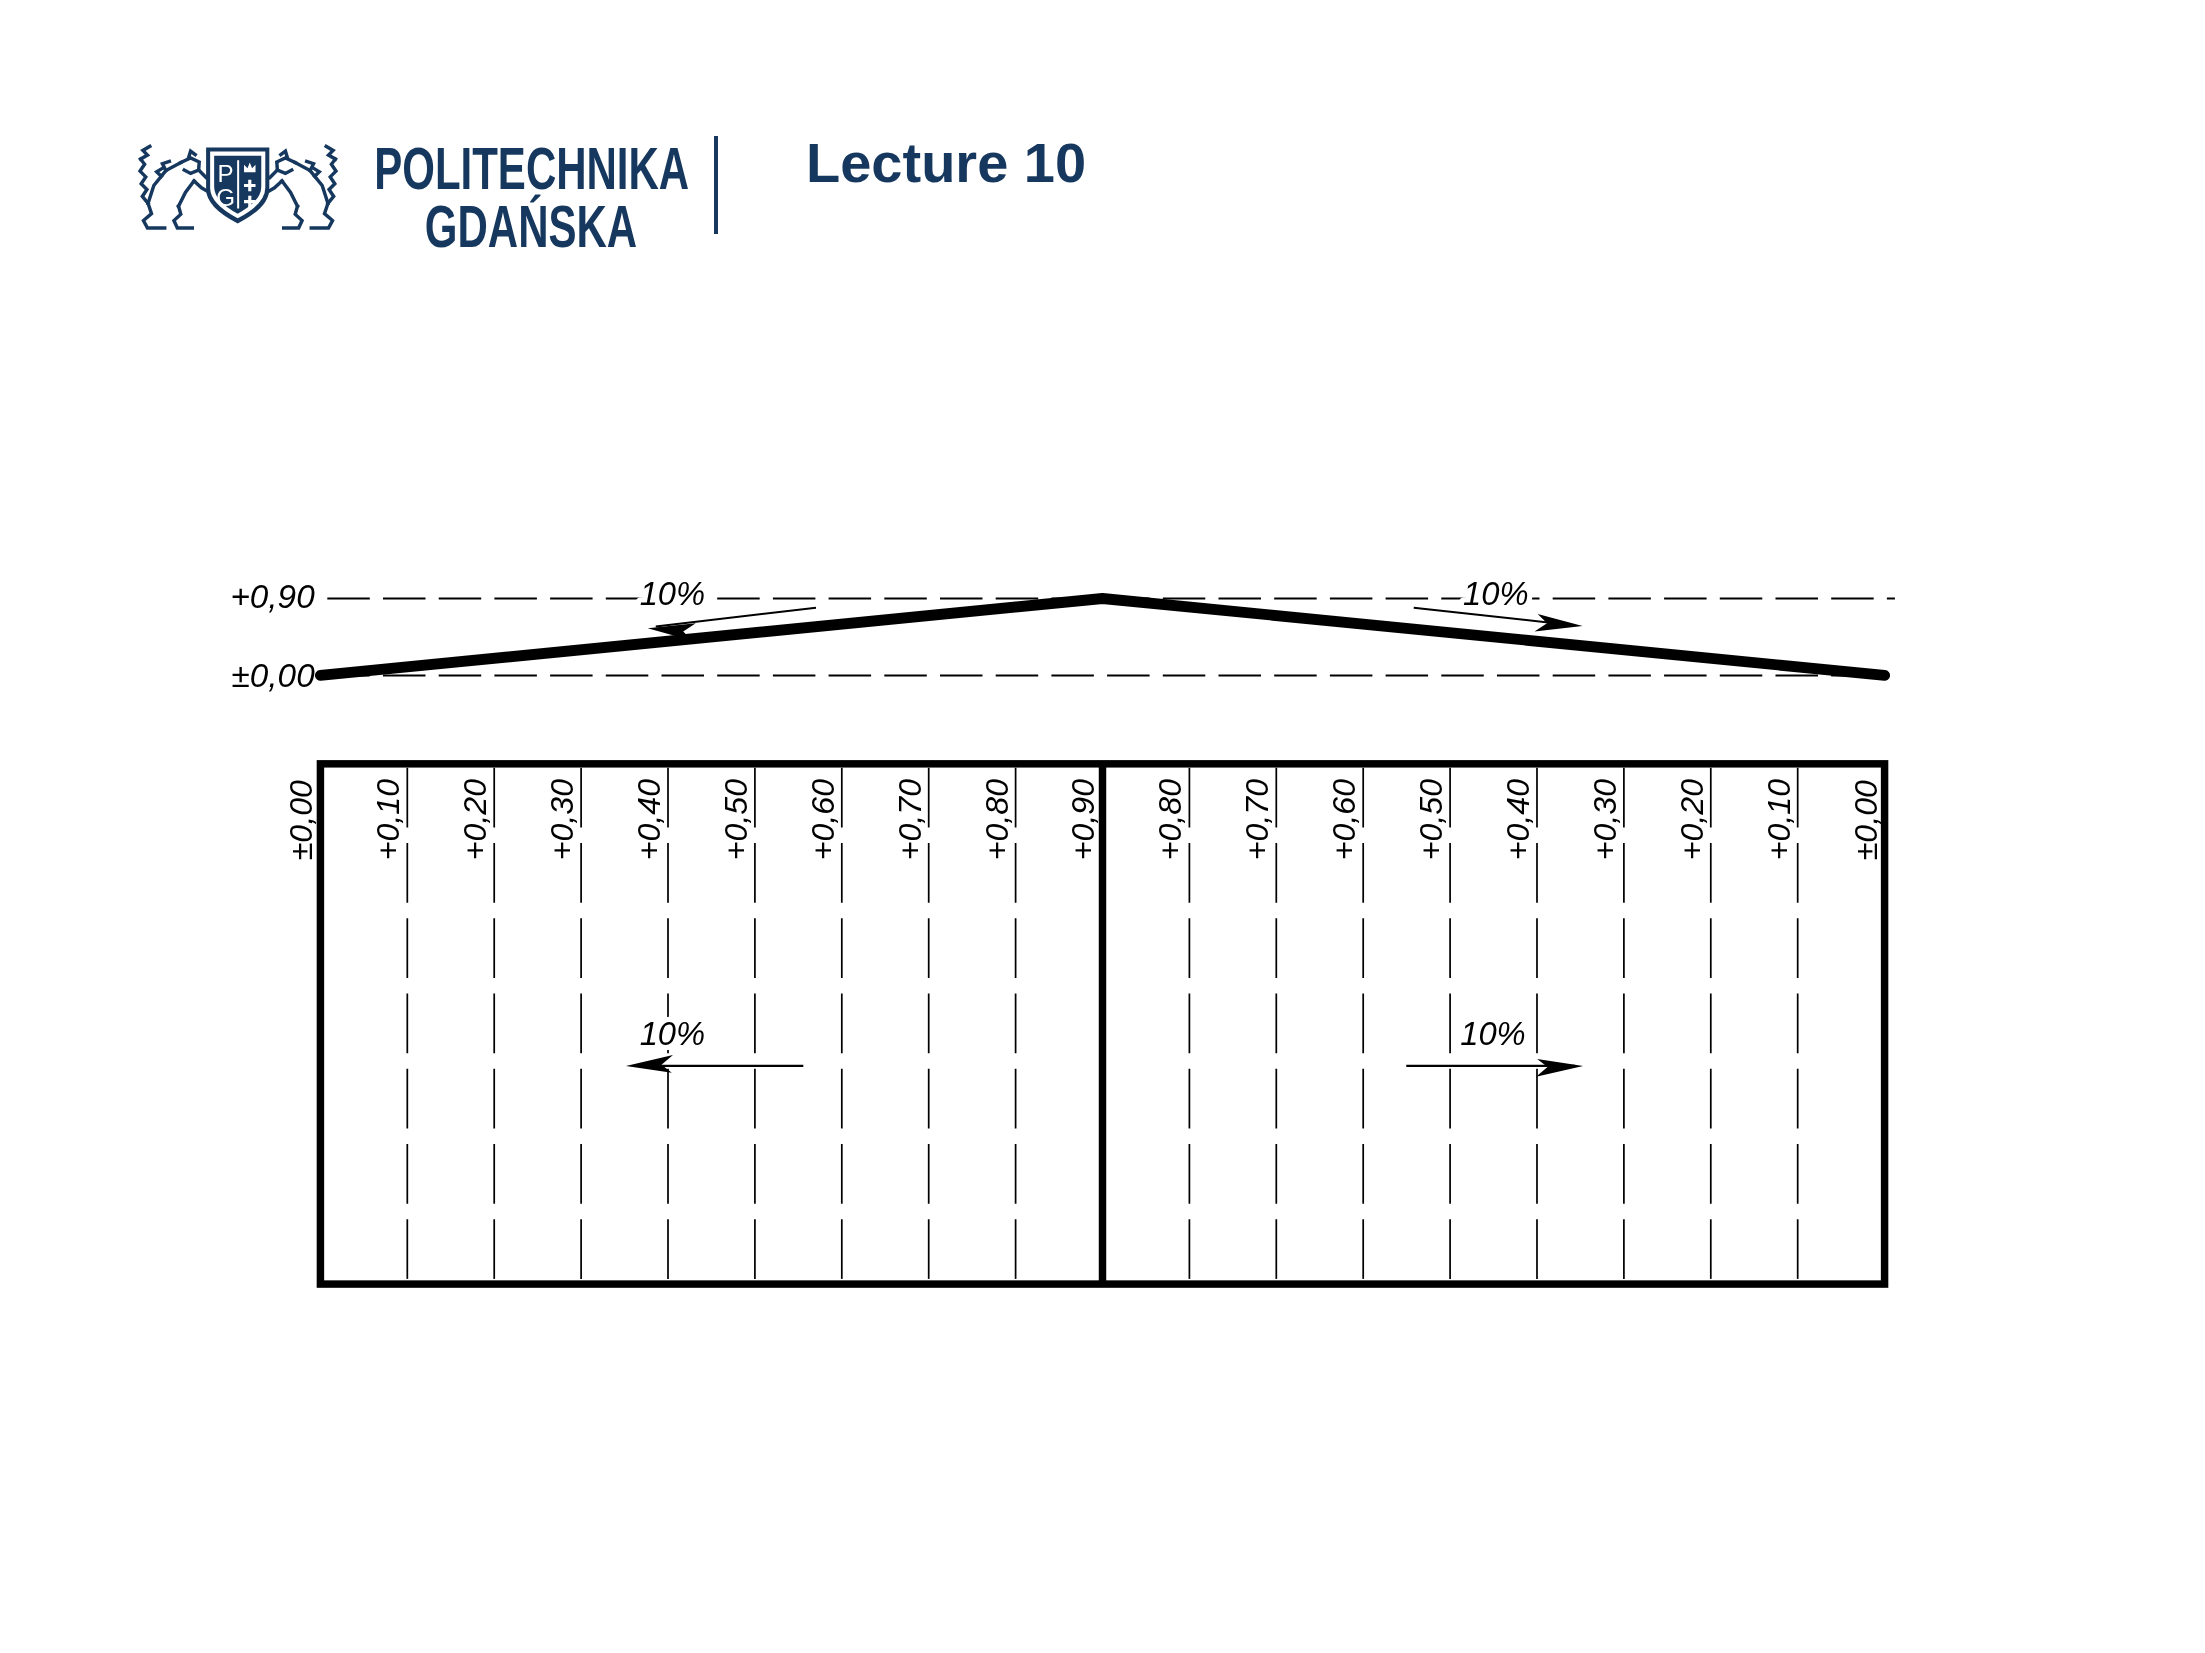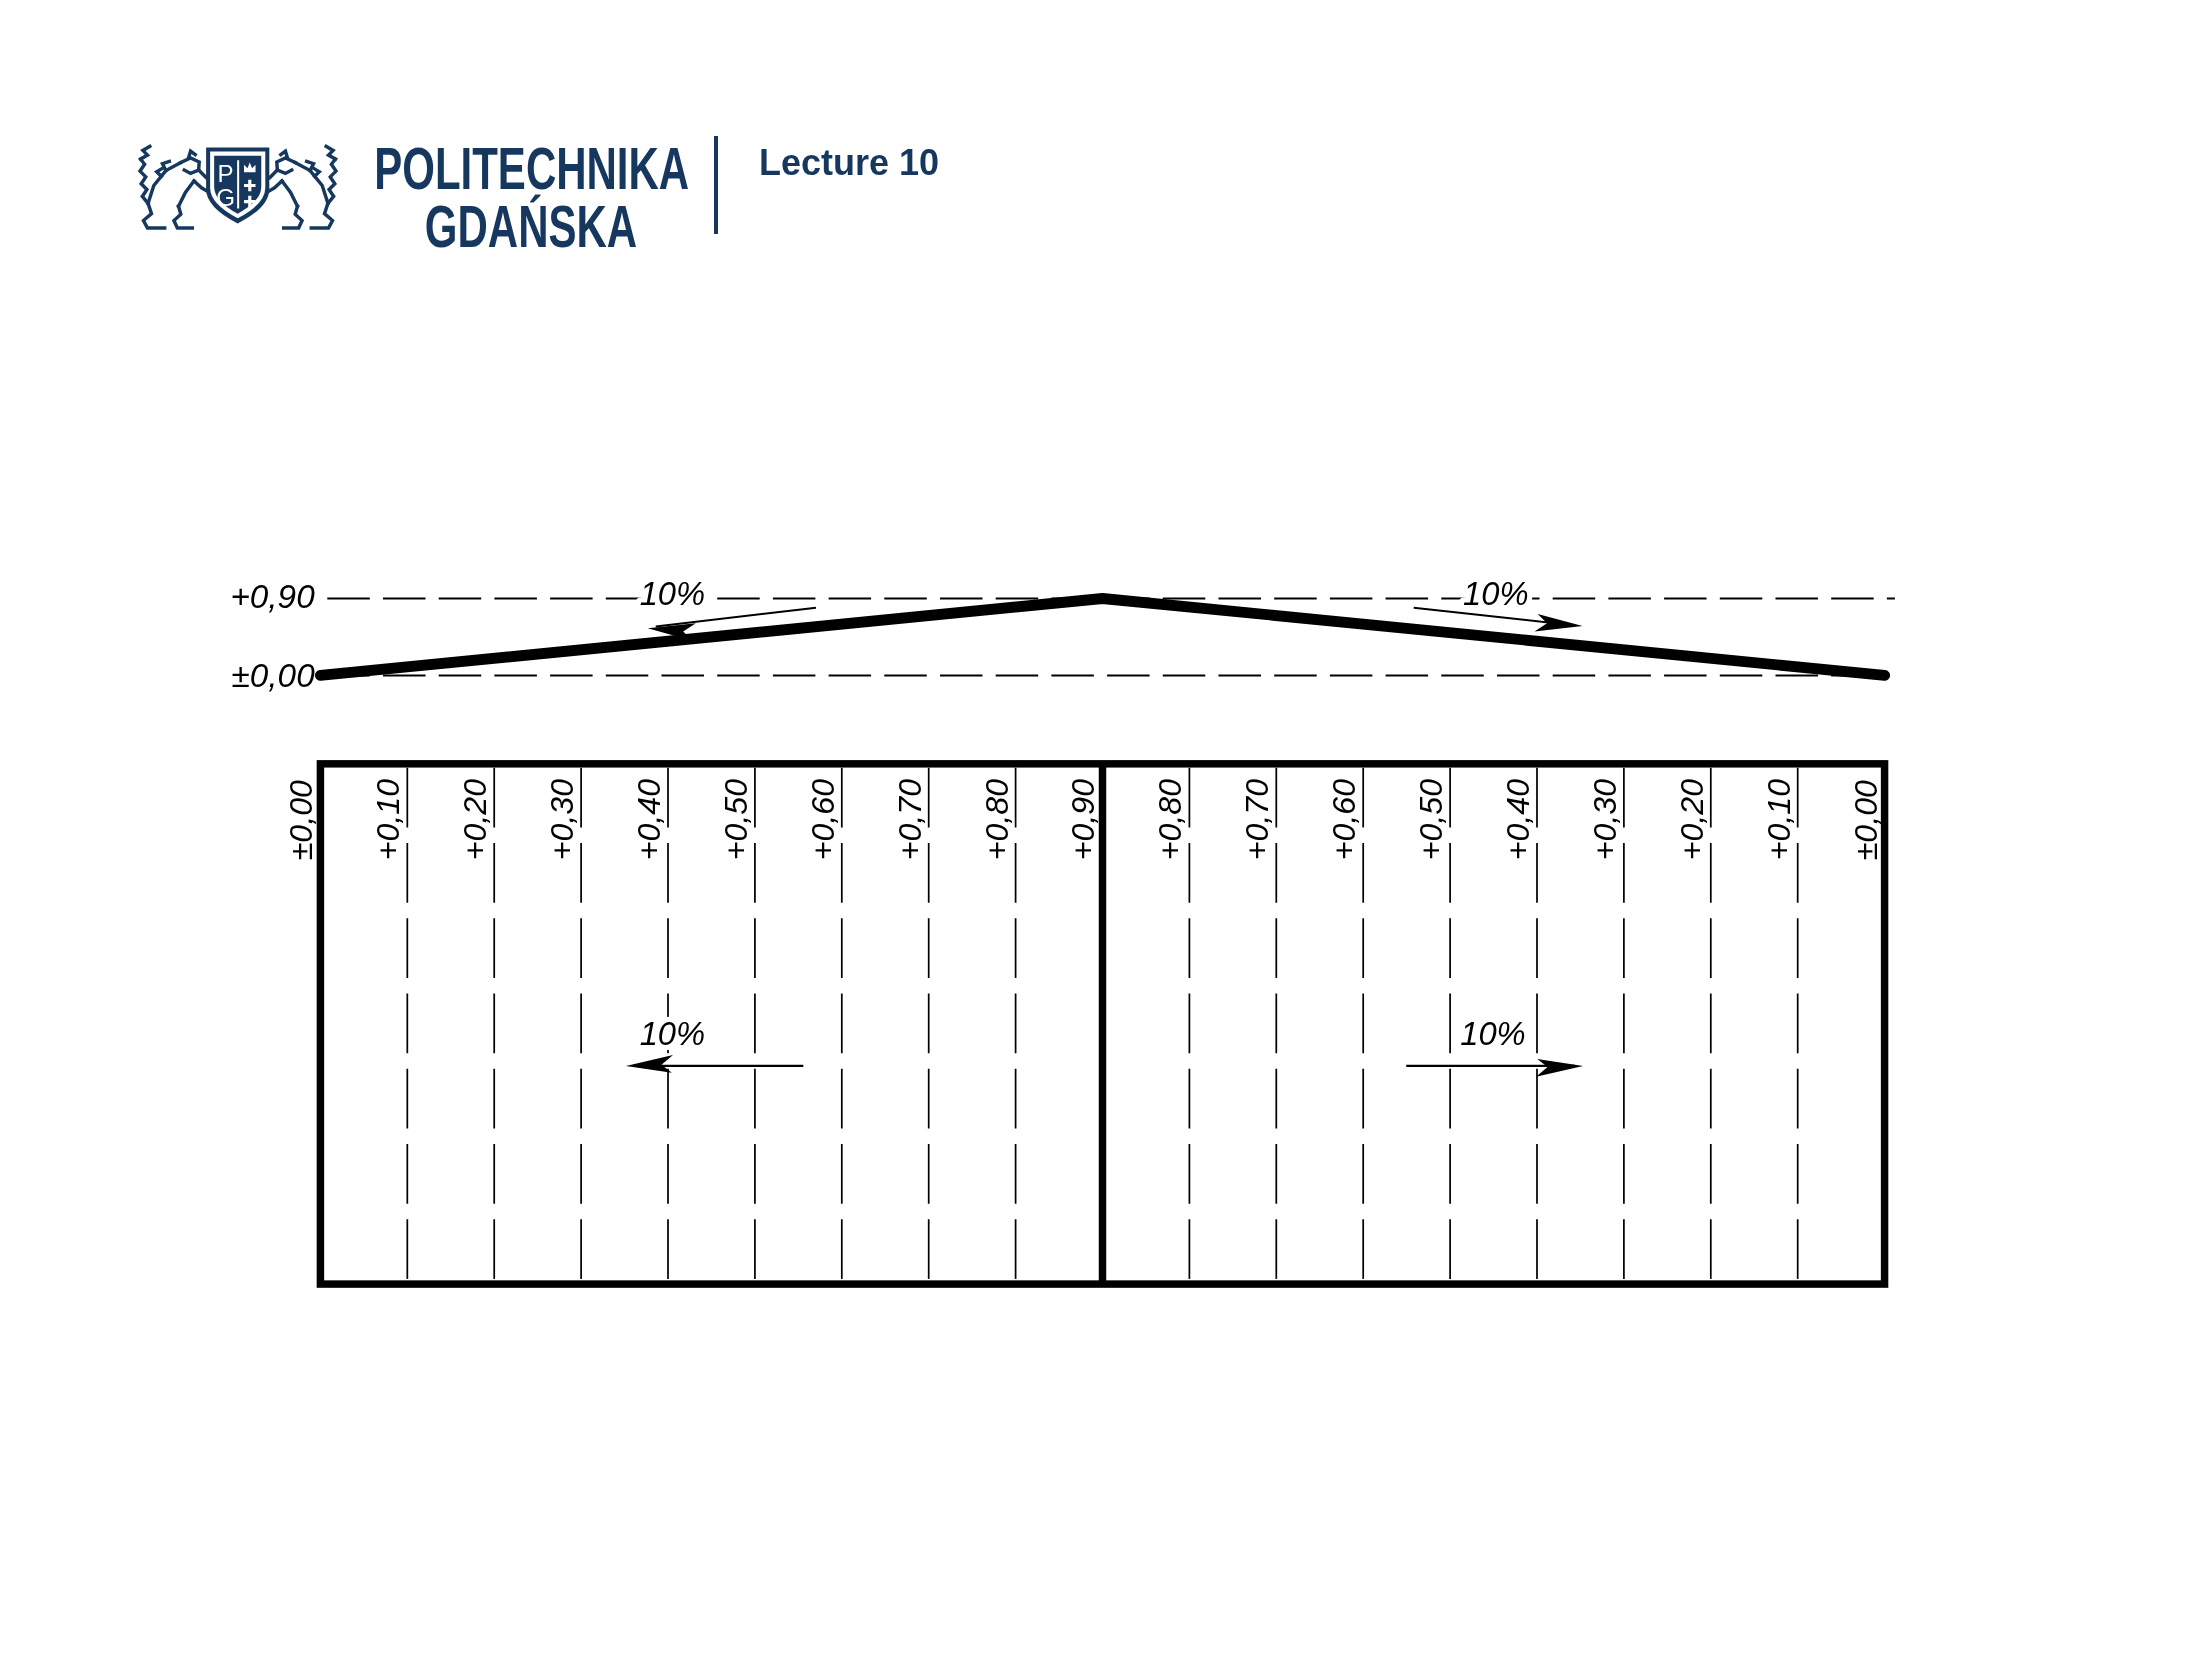--- a/index.html
+++ b/index.html
@@ -11,21 +11,21 @@
   }
   
   .logo { position:absolute; left:136px; top:136px; width:204px; height:95px; }
   .univ {
     position:absolute; left:307px; top:140px; width:448px;
     text-align:center; color:var(--brand); font-weight:bold;
     font-size:60px; line-height:58px; white-space:nowrap;
     transform:scaleX(0.70); transform-origin:50% 0;
   }
   .hdr-divider { position:absolute; left:714px; top:136px; width:4px; height:98px; background:var(--brand); }
-  .lecture { position:absolute; left:759px; top:135px; color:var(--brand); font-weight:bold; font-size:36px; line-height:56px; white-space:nowrap; }
+  .lecture { position:absolute; left:806px; top:135px; color:var(--brand); font-weight:bold; font-size:56px; line-height:56px; white-space:nowrap; }
   
   .drawing { position:absolute; left:0; top:0; width:2205px; height:1654px; }
   .dash-level { stroke:var(--ink); stroke-width:3.5; stroke-dasharray:74 23; fill:none; }
   .roof { stroke:var(--ink); stroke-width:19; fill:none; stroke-linecap:round; stroke-linejoin:round; }
   .plan-border { stroke:var(--ink); stroke-width:13; fill:none; }
   .ridge { stroke:var(--ink); stroke-width:13; }
   .contour { stroke:var(--ink); stroke-width:3; stroke-dasharray:104 27; }
   .slope-line { stroke:var(--ink); stroke-width:3.5; }
   .ah { fill:var(--ink); }
   .lvl-label, .slope-label, .clabel {

